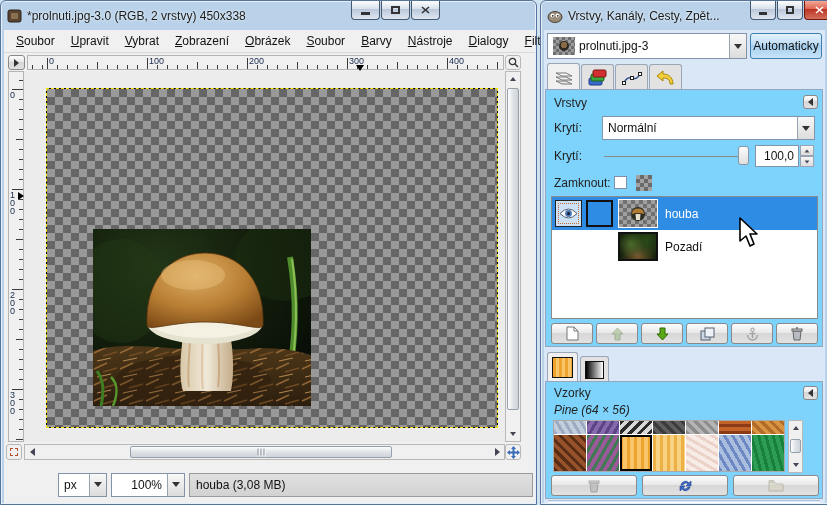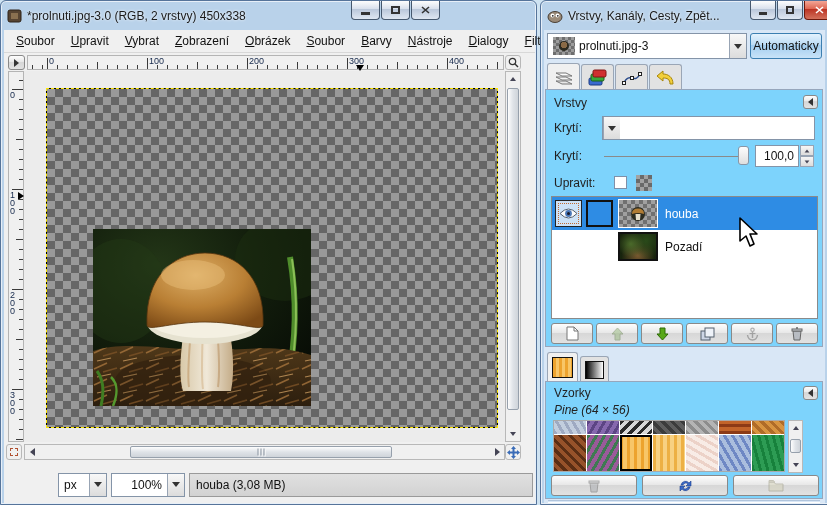--- a/index.html
+++ b/index.html
@@ -348,41 +348,42 @@
     </div>
 
     <div class="panel-frame" style="left:1px; top:59px; width:278px; height:258px;">
       <span class="hdr-row" style="left:8px; top:6px;">Vrstvy</span>
       <div class="tri-btn btn3d" style="left:257px; top:5px;">
           <span class="tri-left"></span>
         </div>
 
       <span class="hdr-row" style="left:8px; top:31px;">Krytí:</span>
       <div class="combo" style="position:absolute; left:56px; top:26px; width:213px; height:24px;">
+        <span class="cfield">Normální</span>
         <span class="arrow-btn">
             <span class="tri-down"></span>
           </span>
       </div>
 
       <span class="hdr-row" style="left:8px; top:59px;">Krytí:</span>
       <div class="slider-track" style="left:58px; top:66px; width:140px;"></div>
       <div class="slider-handle" style="left:192px; top:56px;"></div>
       <div class="spin-field" style="left:209px; top:55px; width:44px; height:22px;">
         <span>100,0</span>
       </div>
       <div class="spin-btns" style="left:254px; top:55px; height:22px;">
         <div>
             <span class="tri-up-s" style="transform:scale(.8);"></span>
           </div>
         <div>
             <span class="tri-down-s" style="transform:scale(.8);"></span>
           </div>
       </div>
 
-      <span class="hdr-row" style="left:8px; top:86px;">Upravit:</span>
+      <span class="hdr-row" style="left:8px; top:86px;">Zamknout:</span>
       <span class="checkbox" style="left:68px; top:86px;"></span>
       <span class="checker" style="position:absolute; left:90px; top:85px; width:16px; height:16px; --cd:#6a6a6a; --cl:#a2a2a2; background-size:8px 8px; background-position:0 0,4px 4px;"></span>
 
       <div class="layer-list" style="left:5px; top:106px; width:267px; height:123px;">
         <div class="layer-row selected">
           <div class="eye-btn">
             <svg width="19" height="13">
               <path d="M1 6.5 Q9.5 -2.5 18 6.5 Q9.5 15.5 1 6.5 Z" fill="#fdfdfd" stroke="#55606e"></path>
               <circle cx="9.5" cy="6.5" r="3.4" fill="#4a78b8"></circle>
               <circle cx="9.5" cy="6.5" r="1.5" fill="#1a1a28"></circle>

